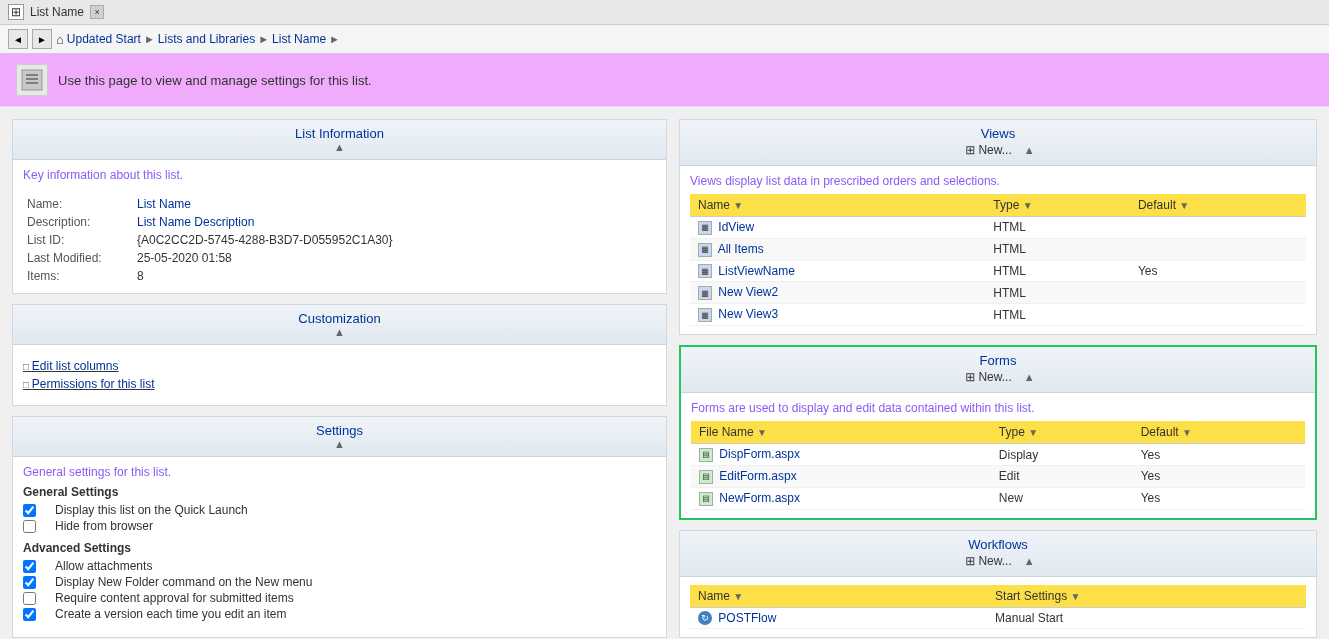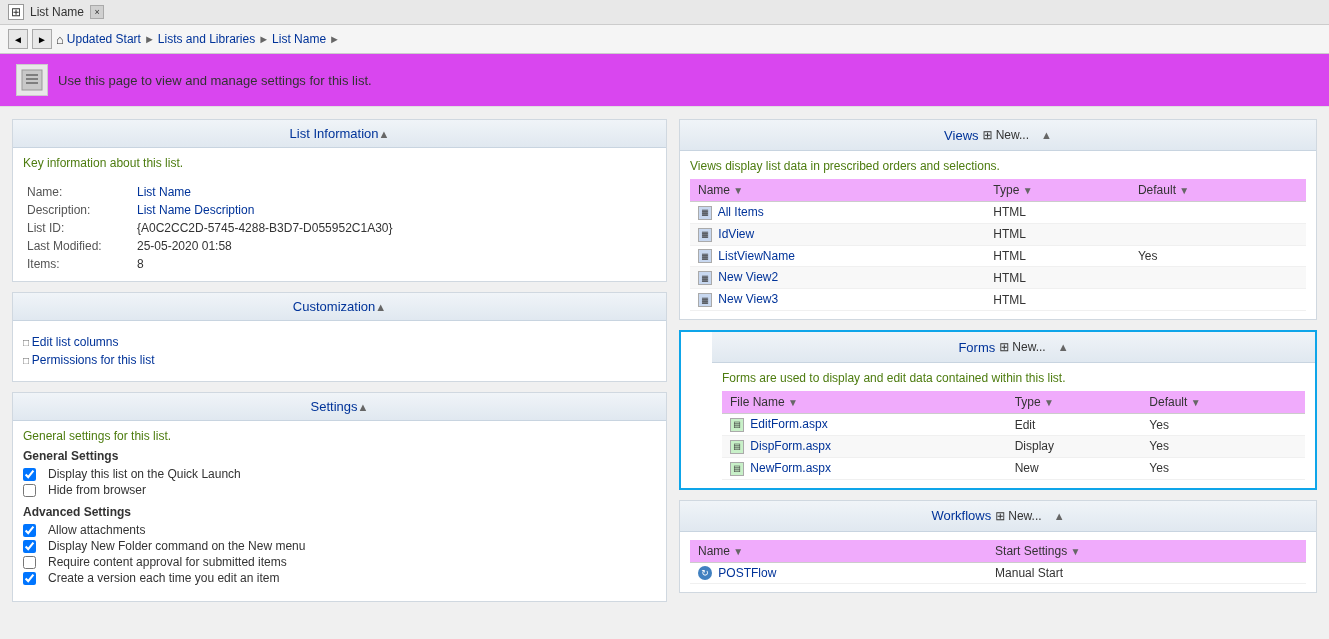--- a/index.html
+++ b/index.html
@@ -50,21 +50,21 @@
     .nav-path {
       display: flex; align-items: center; gap: 3px;
       font-size: 12px;
     }
     .nav-path-sep { color: #666; font-size: 11px; }
     .nav-path-item { color: #003399; cursor: pointer; }
     .nav-home-icon { font-size: 13px; }
 
     
     .page-header {
-      background: #d946ef;
+      background: #f0abfc;
       padding: 10px 16px;
       display: flex;
       align-items: center;
       gap: 10px;
       border-bottom: 1px solid #e0e0e0;
     }
     .page-header-icon {
       width: 32px; height: 32px;
       background: #e8e8e8;
       border: 1px solid #ccc;
@@ -87,57 +87,58 @@
     .section-box {
       background: #fff;
       border: 1px solid #d0d8e0;
     }
     .section-header {
       background: linear-gradient(to bottom, #f0f4f8, #e0e8f0);
       border-bottom: 1px solid #c8d4e0;
       padding: 6px 10px;
       display: flex;
       align-items: center;
-      justify-content: center;
+      justify-content: flex-end;
+      flex-direction: column;
     }
     .section-title {
       color: #003399;
       font-size: 13px;
       font-weight: normal;
     }
     .section-collapse {
       cursor: pointer;
       font-size: 11px;
       color: #666;
     }
     .section-body { padding: 8px 10px; }
-    .section-desc { font-size: 12px; color: #4d7c0f; margin-bottom: 6px; }
+    .section-desc { font-size: 12px; color: #8b5cf6; margin-bottom: 6px; }
 
     
     .info-table { width: 100%; border-collapse: collapse; margin-top: 13px; }
     .info-table td { padding: 2px 4px; vertical-align: top; font-size: 12px; }
     .info-table td:first-child { color: #555; white-space: nowrap; width: 110px; }
     .info-table td a { color: #003399; text-decoration: none; }
 
     
     .custom-links { list-style: none; padding: 4px 0; }
-    .custom-links li { padding: 2px 0; }
+    .custom-links li { padding: 2px 0; text-decoration: underline; }
     .custom-links li::before { content: '□ '; font-size: 10px; color: #666; }
     .custom-links a { color: #003399; text-decoration: none; font-size: 12px; }
 
     
     .settings-group { margin-bottom: 8px; }
     .settings-group-title { font-size: 12px; font-weight: bold; margin-bottom: 4px; }
-    .checkbox-item { display: flex; align-items: center; gap: 12px; margin: 2px 0; font-size: 12px; }
+    .checkbox-item { display: flex; align-items: center; gap: 19px; margin: 2px 0; font-size: 12px; }
     .checkbox-item input[type="checkbox"] { width: 13px; height: 13px; }
 
     
     .data-table { width: 100%; border-collapse: collapse; }
     .data-table th {
-      background: #f0abfc;
+      background: #fde047;
       border-bottom: 1px solid #ccc;
       padding: 4px 8px;
       text-align: left;
       font-weight: normal;
       font-size: 12px;
       color: #333;
     }
     .data-table th .sort-icon { color: #666; font-size: 10px; }
     .data-table td { padding: 3px 8px; font-size: 12px; border-bottom: 1px solid #f0f0f0; }
     .data-table td a { color: #003399; text-decoration: none; }
@@ -145,22 +146,21 @@
     .data-table tr:nth-child(even) { background: #f8f8f8; }
 
     .new-btn {
       display: flex; align-items: center; gap: 3px;
       font-size: 12px; color: #333; cursor: pointer;
       border: none; background: none; padding: 2px 4px;
     }
 
     
     .section-box.highlighted {
-      border: 2px solid #0ea5e9;
-      padding-left: 31px;
+      border: 2px solid #22c55e;
     }
 
     
     .row-icon {
       width: 14px; height: 14px;
       background: #ddd;
       border: 1px solid #aaa;
       display: inline-flex; align-items: center; justify-content: center;
       font-size: 8px;
       margin-right: 3px;
@@ -330,29 +330,29 @@
             <tr>
               <th>Name <span class="sort-icon">▼</span></th>
               <th>Type <span class="sort-icon">▼</span></th>
               <th>Default <span class="sort-icon">▼</span></th>
             </tr>
           </thead>
           <tbody id="views-tbody">
           <tr>
     <td>
       <span class="row-icon row-icon-blue">▦</span>
-      <a href="#">All Items</a>
+      <a href="#">IdView</a>
     </td>
     <td>HTML</td>
     <td></td>
   </tr>
               <tr>
     <td>
       <span class="row-icon row-icon-blue">▦</span>
-      <a href="#">IdView</a>
+      <a href="#">All Items</a>
     </td>
     <td>HTML</td>
     <td></td>
   </tr>
               <tr>
     <td>
       <span class="row-icon row-icon-blue">▦</span>
       <a href="#">ListViewName</a>
     </td>
     <td>HTML</td>
@@ -397,31 +397,31 @@
             <tr>
               <th>File Name <span class="sort-icon">▼</span></th>
               <th>Type <span class="sort-icon">▼</span></th>
               <th>Default <span class="sort-icon">▼</span></th>
             </tr>
           </thead>
           <tbody id="forms-tbody">
           <tr>
     <td>
       <span class="row-icon row-icon-green">▤</span>
+      <a href="#">DispForm.aspx</a>
+    </td>
+    <td>Display</td>
+    <td>Yes</td>
+  </tr>
+              <tr>
+    <td>
+      <span class="row-icon row-icon-green">▤</span>
       <a href="#">EditForm.aspx</a>
     </td>
     <td>Edit</td>
-    <td>Yes</td>
-  </tr>
-              <tr>
-    <td>
-      <span class="row-icon row-icon-green">▤</span>
-      <a href="#">DispForm.aspx</a>
-    </td>
-    <td>Display</td>
     <td>Yes</td>
   </tr>
               <tr>
     <td>
       <span class="row-icon row-icon-green">▤</span>
       <a href="#">NewForm.aspx</a>
     </td>
     <td>New</td>
     <td>Yes</td>
   </tr>

